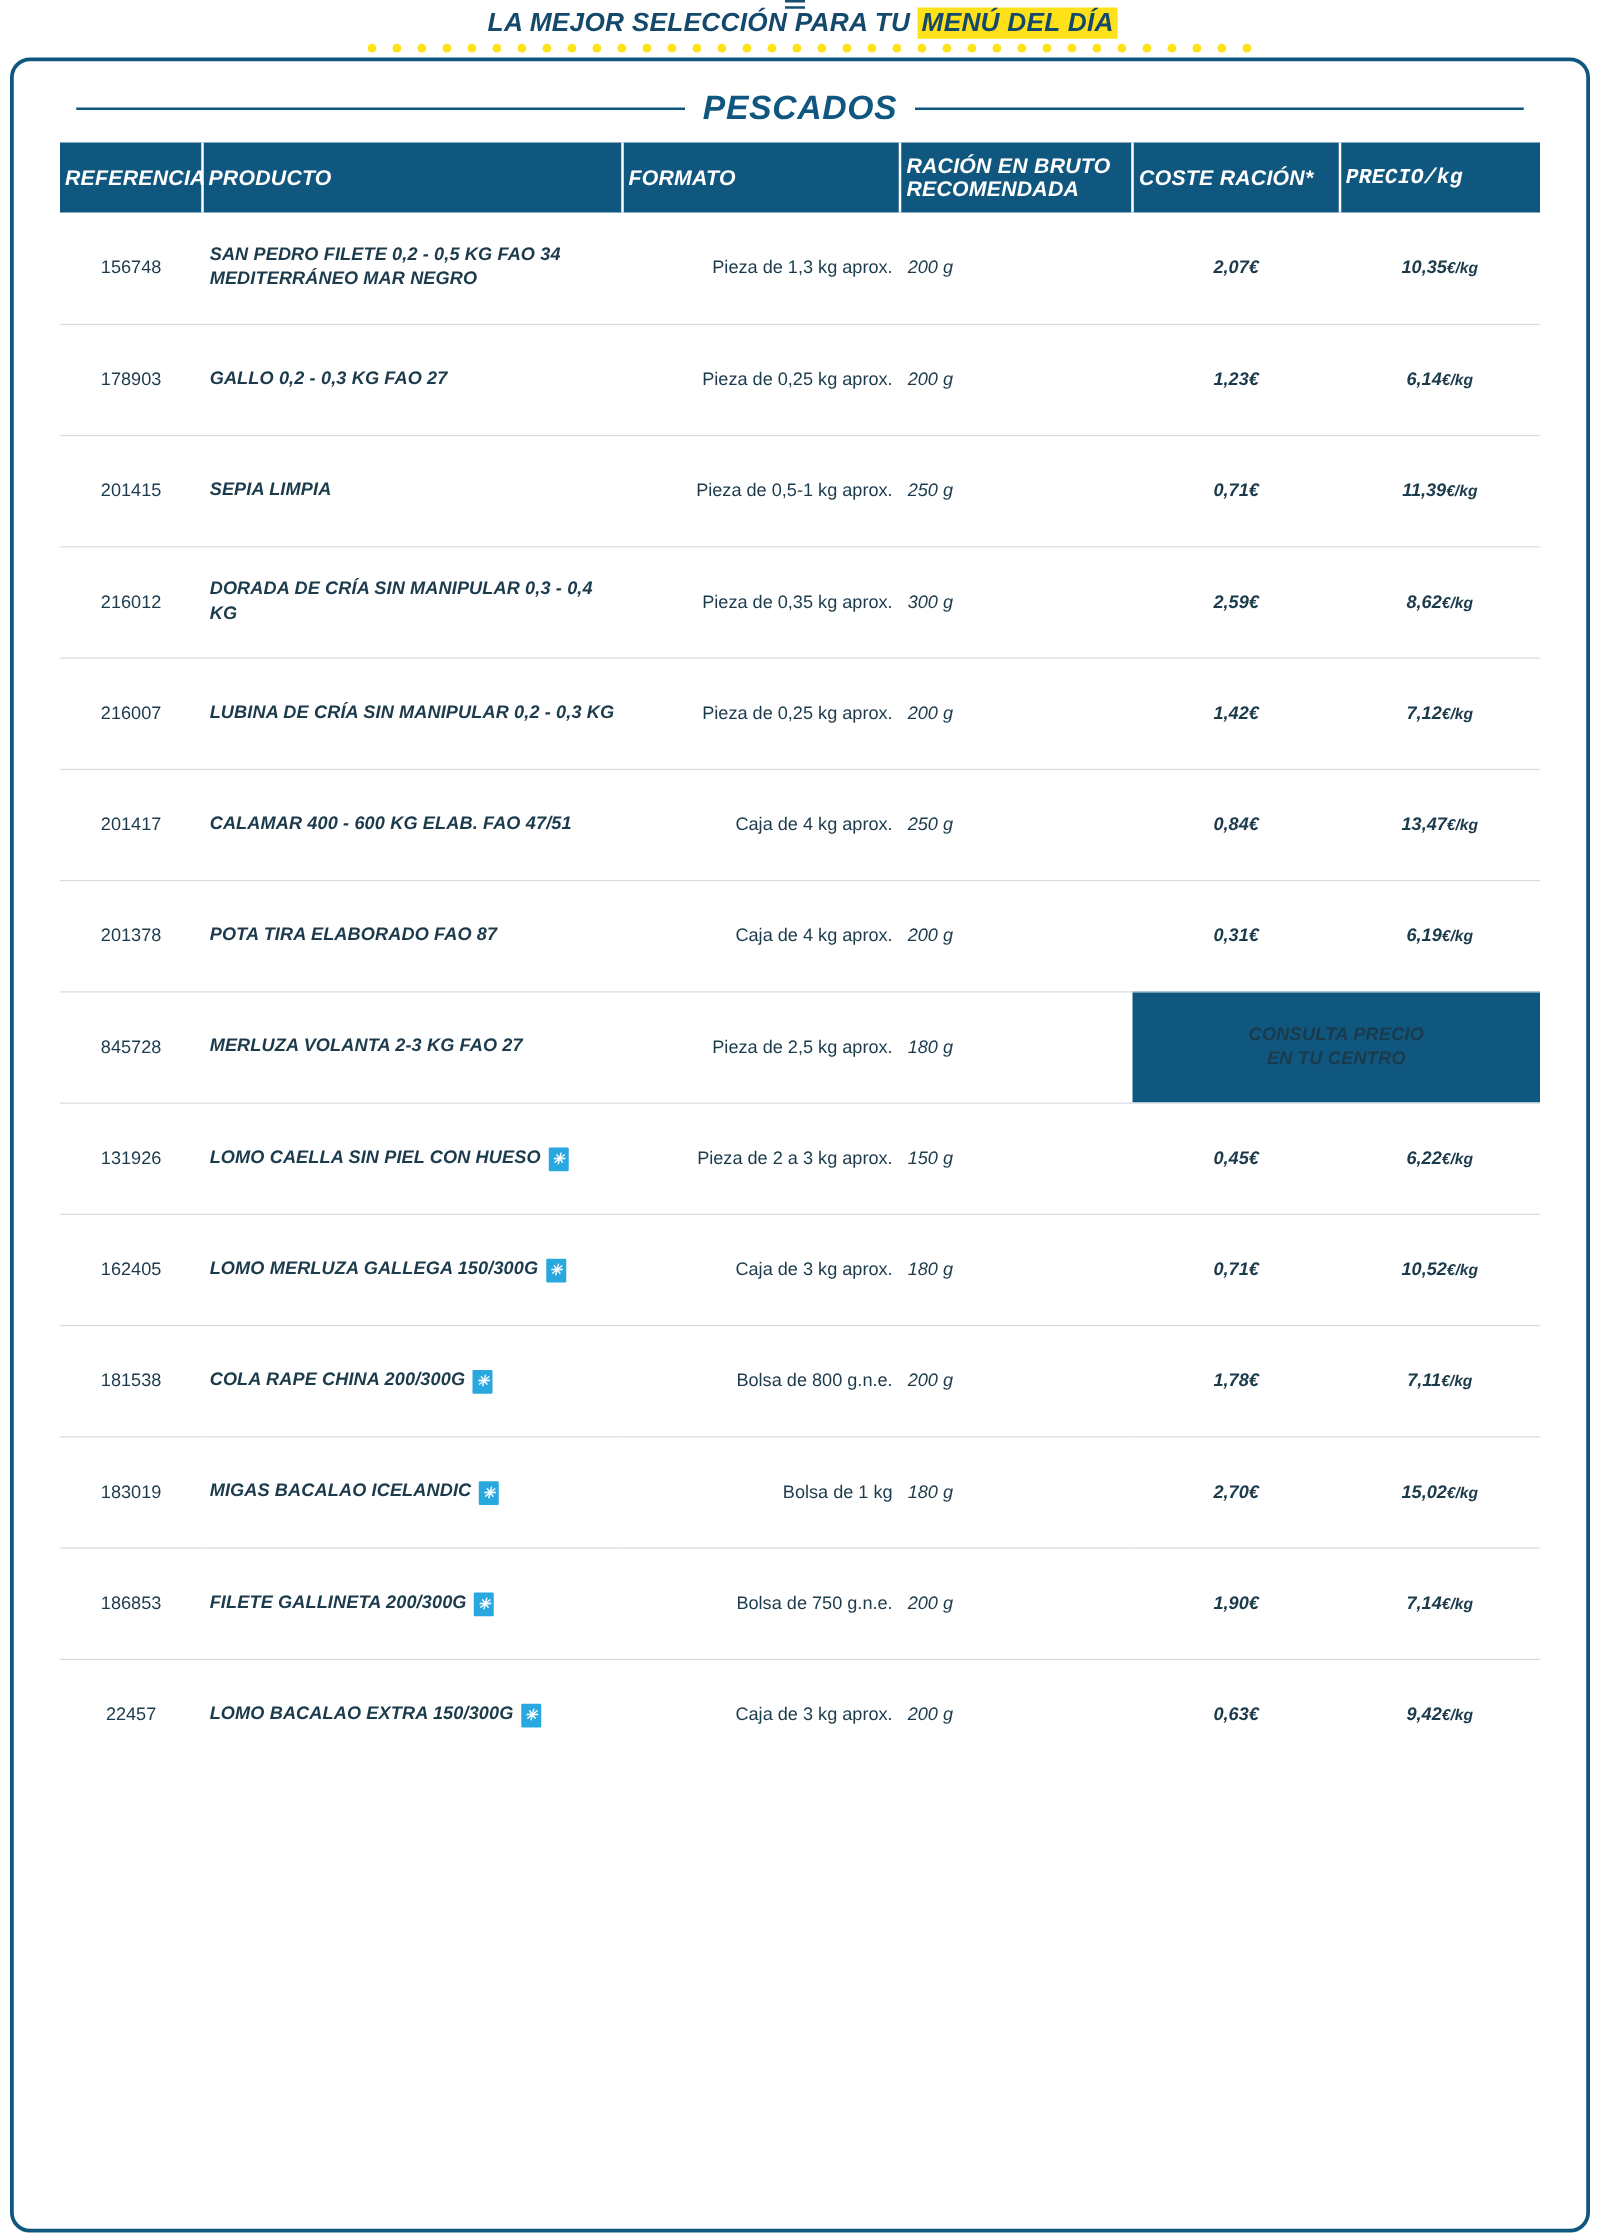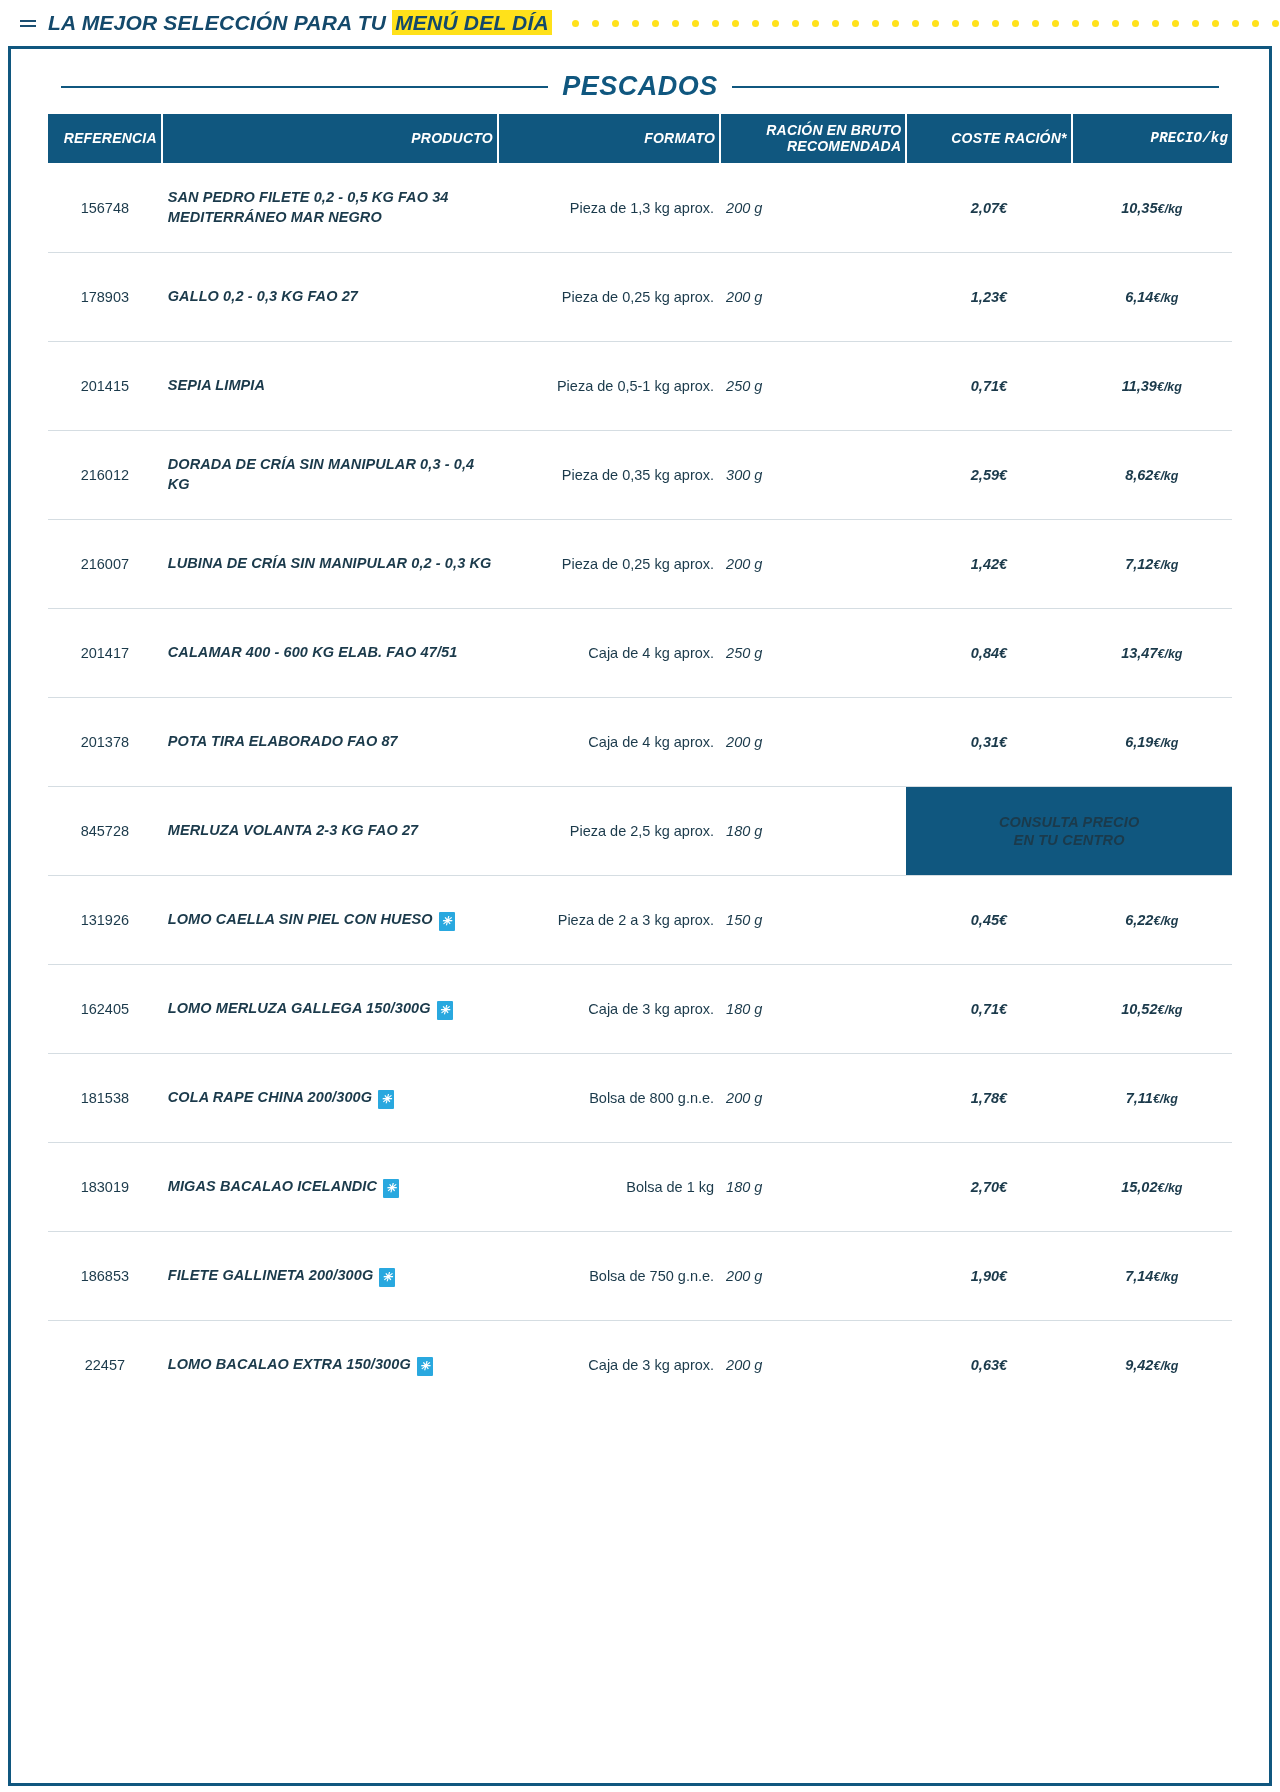--- a/index.html
+++ b/index.html
@@ -15,22 +15,23 @@
     position: relative;
     overflow: hidden;
   }
 
   
   .top-bar {
     position: relative;
     height: 46px;
     display: flex;
     align-items: center;
-    padding-left: 20px;
+    padding-left: 4px;
     background: #ffffff;
+    flex-direction: column;
   }
   .hamburger {
     width: 16px;
     display: flex;
     flex-direction: column;
     gap: 3px;
     margin-right: 12px;
   }
   .hamburger span {
     display: block;
@@ -68,21 +69,21 @@
   }
 
   
   .page {
     position: absolute;
     top: 46px;
     left: 8px;
     right: 8px;
     bottom: 6px;
     border: 3px solid #10577f;
-    border-radius: 0;
+    border-radius: 16px;
     background: #ffffff;
   }
 
   
   .section-head {
     display: flex;
     align-items: center;
     gap: 14px;
     padding: 22px 50px 12px 50px;
   }
@@ -104,25 +105,25 @@
   
   table.price-table {
     width: 1184px;
     margin: 0 auto;
     border-collapse: collapse;
     table-layout: fixed;
   }
   table.price-table thead th {
     background: #10577f;
     color: #ffffff;
-    font-size: 14px;
+    font-size: 17px;
     font-weight: bold;
     font-style: italic;
     padding: 9px 4px;
-    text-align: right;
+    text-align: left;
     vertical-align: middle;
     border-right: 2px solid #ffffff;
     line-height: 1.12;
     letter-spacing: 0.2px;
   }
   table.price-table thead th:last-child { border-right: none; font-family: Liberation Mono, monospace; }
 
   col.c-ref    { width: 110px; }
   col.c-prod   { width: 325px; }
   col.c-form   { width: 215px; }

